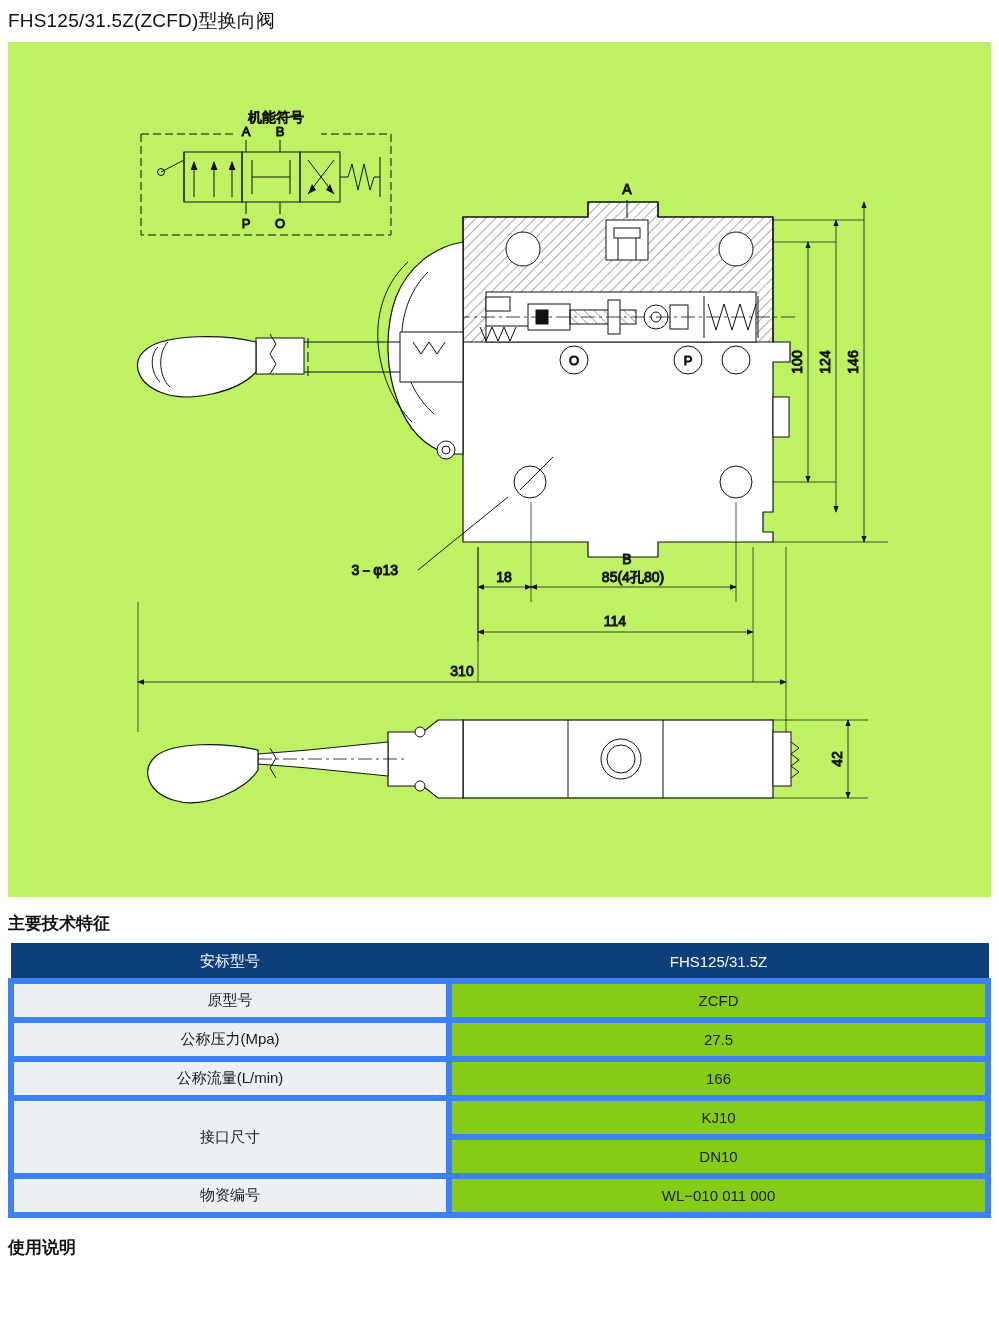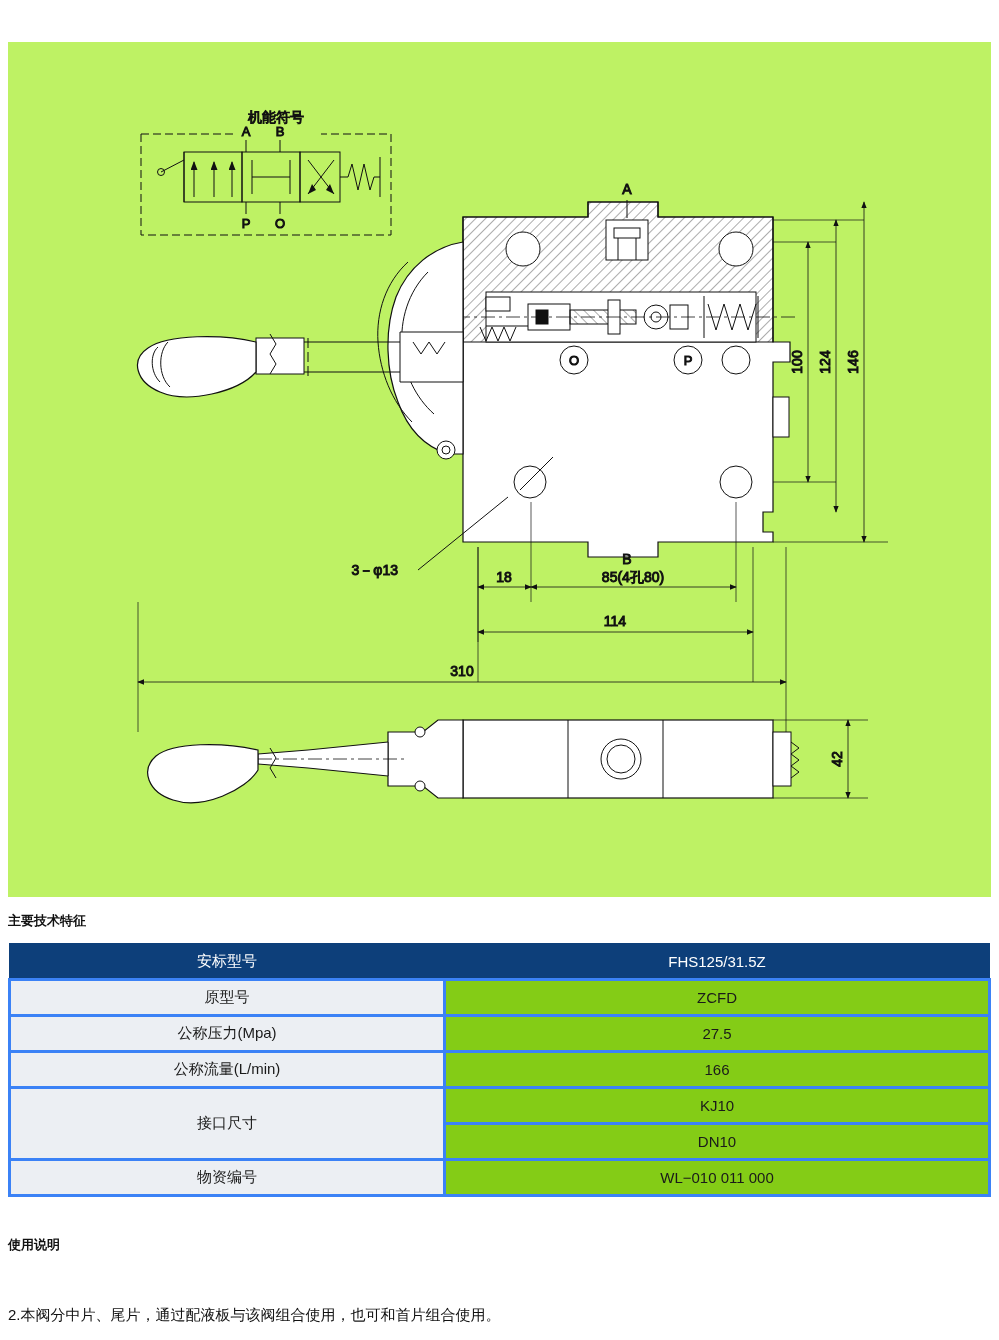--- a/index.html
+++ b/index.html
@@ -39,38 +39,38 @@
     background: #bef264;
   }
   .dwg {
     position: absolute;
     left: 0;
     top: 0;
   }
   
   .section-heading {
     position: absolute;
-    font-size: 13px;
+    font-size: 17px;
     font-weight: bold;
     color: #111;
   }
   #heading-tech { left: 8px; top: 912px; }
   #heading-usage { left: 8px; top: 1236px; text-align: right; }
 
   
   .spec-table {
     position: absolute;
     left: 8px;
     top: 943px;
     width: 983px;
     border-collapse: collapse;
     font-size: 15px;
   }
   .spec-table td {
-    border: 3px solid #3b82f6;
+    border: 6px solid #3b82f6;
     height: 33px;
     text-align: center;
     vertical-align: middle;
     padding: 0 4px;
   }
   .spec-table tr.head td {
     background: #0d3f7a;
     color: #ffffff;
     height: 34px;
     border: 1px solid #0d3f7a;
@@ -101,20 +101,21 @@
   svg text {
     font-family: "Liberation Sans", sans-serif;
     fill: #111;
   }
 </style>
 </head>
 <body>
 
 <div class="page">
 
+  <div class="doc-title">FHS125/31.5Z(ZCFD)型换向阀</div>
 
   <div class="drawing-panel">
     <svg class="dwg" width="983" height="855" viewBox="0 0 983 855">
       <defs>
         <pattern id="hatchR" width="7" height="7" patternUnits="userSpaceOnUse" patternTransform="rotate(45)">
           <line x1="0" y1="0" x2="0" y2="7" stroke="#111" stroke-width="0.7"></line>
         </pattern>
         <pattern id="hatchL" width="7" height="7" patternUnits="userSpaceOnUse" patternTransform="rotate(-45)">
           <line x1="0" y1="0" x2="0" y2="7" stroke="#111" stroke-width="0.7"></line>
         </pattern>
@@ -337,15 +338,14 @@
         <td class="value">DN10</td>
       </tr>
       <tr>
         <td class="label">物资编号</td>
         <td class="value">WL−010 011 000</td>
       </tr>
     </tbody>
   </table>
 
   <div class="section-heading" id="heading-usage">使用说明</div>
-  <div class="usage-note" id="usage-1">2.本阀分中片、尾片，通过配液板与该阀组合使用，也可和首片组合使用。</div>
 
 </div>
 
 </body></html>

